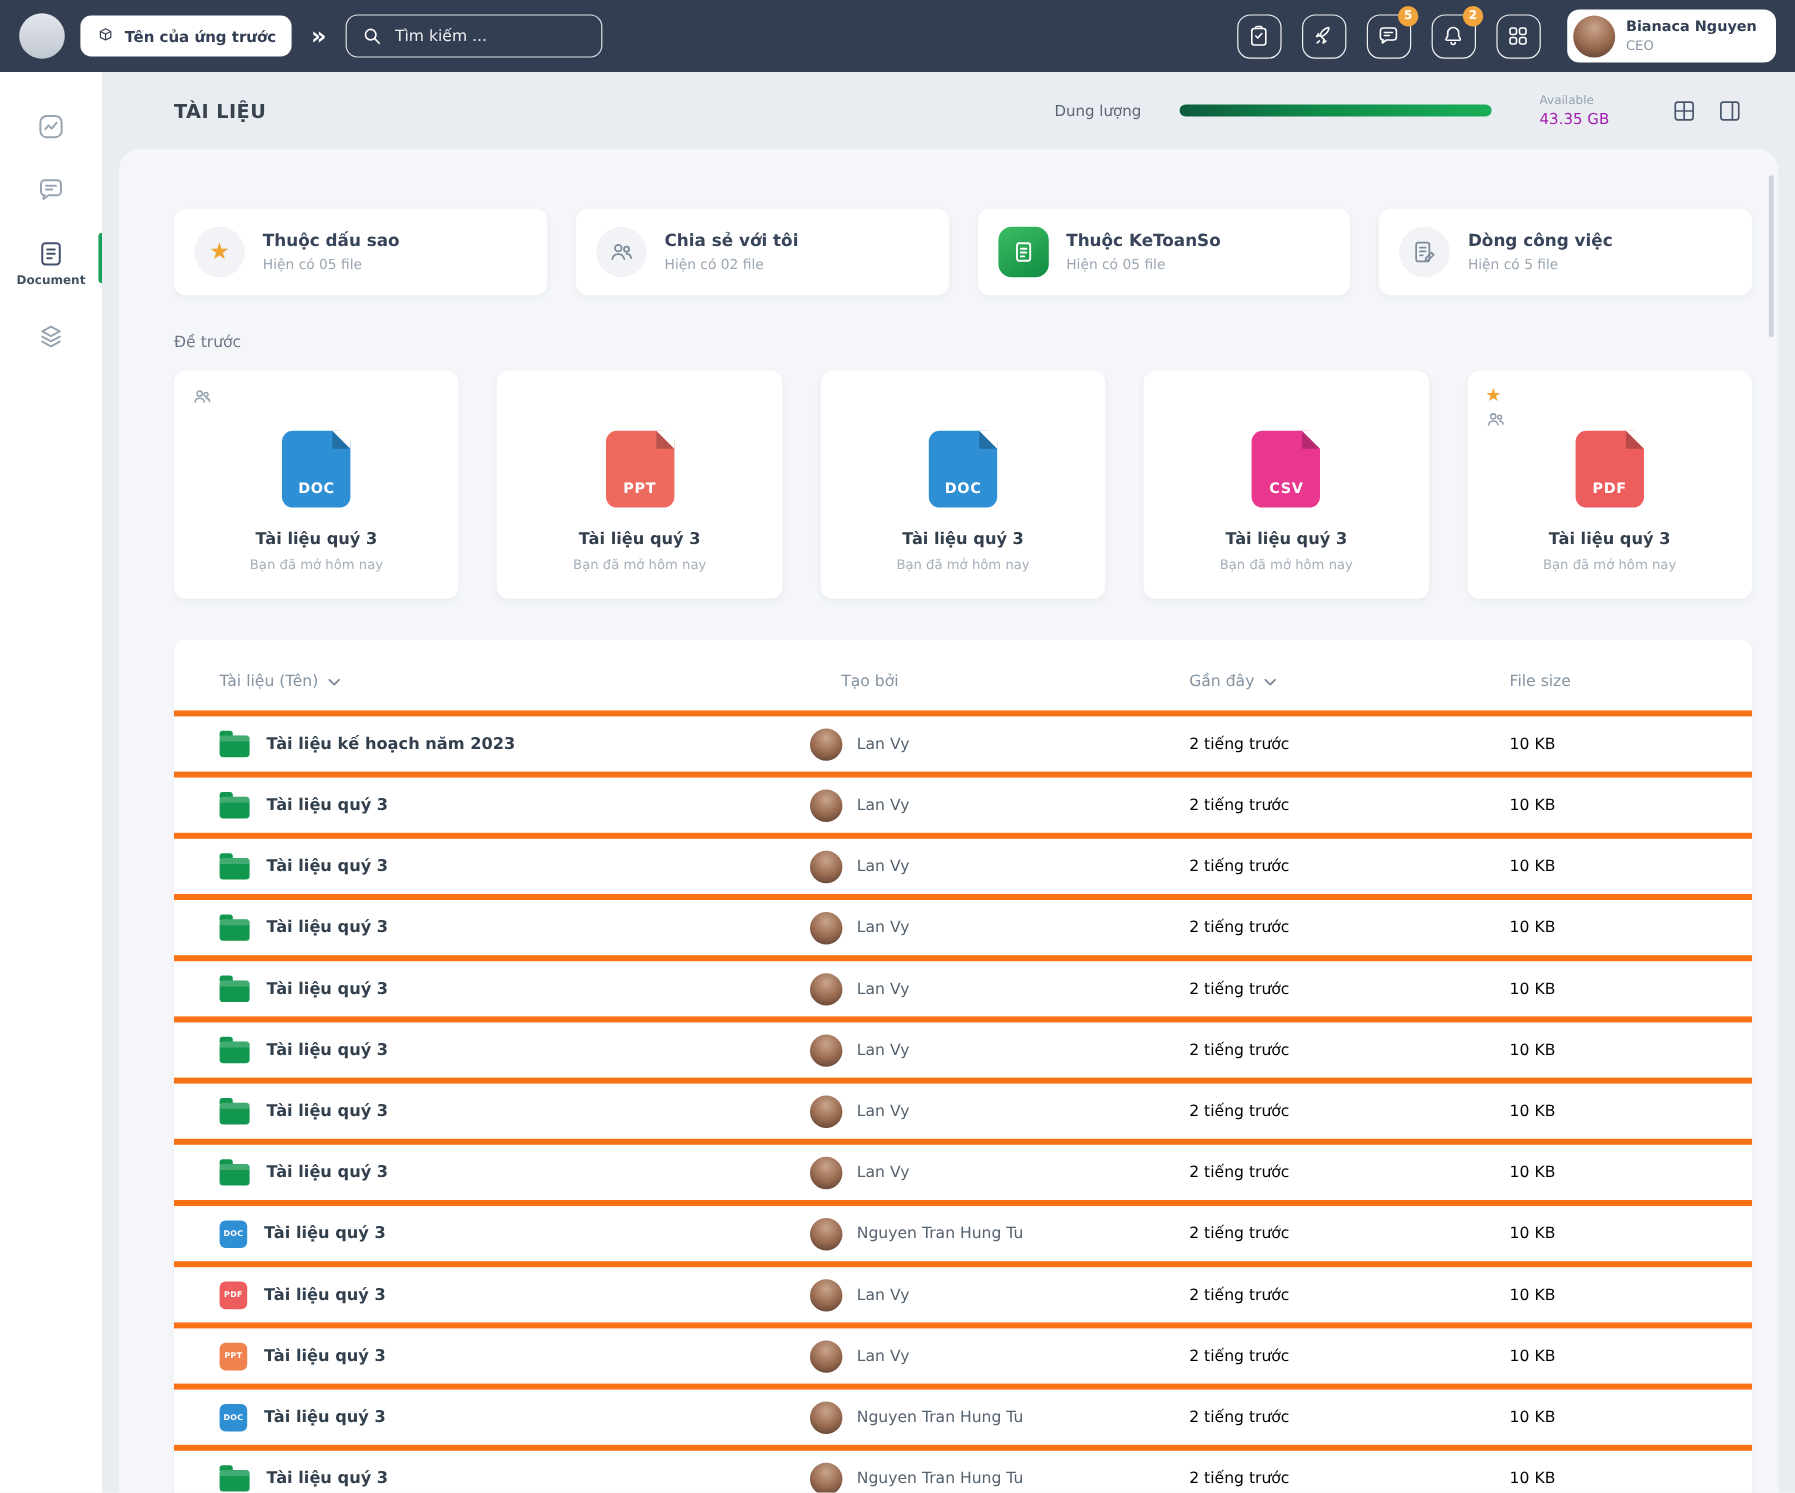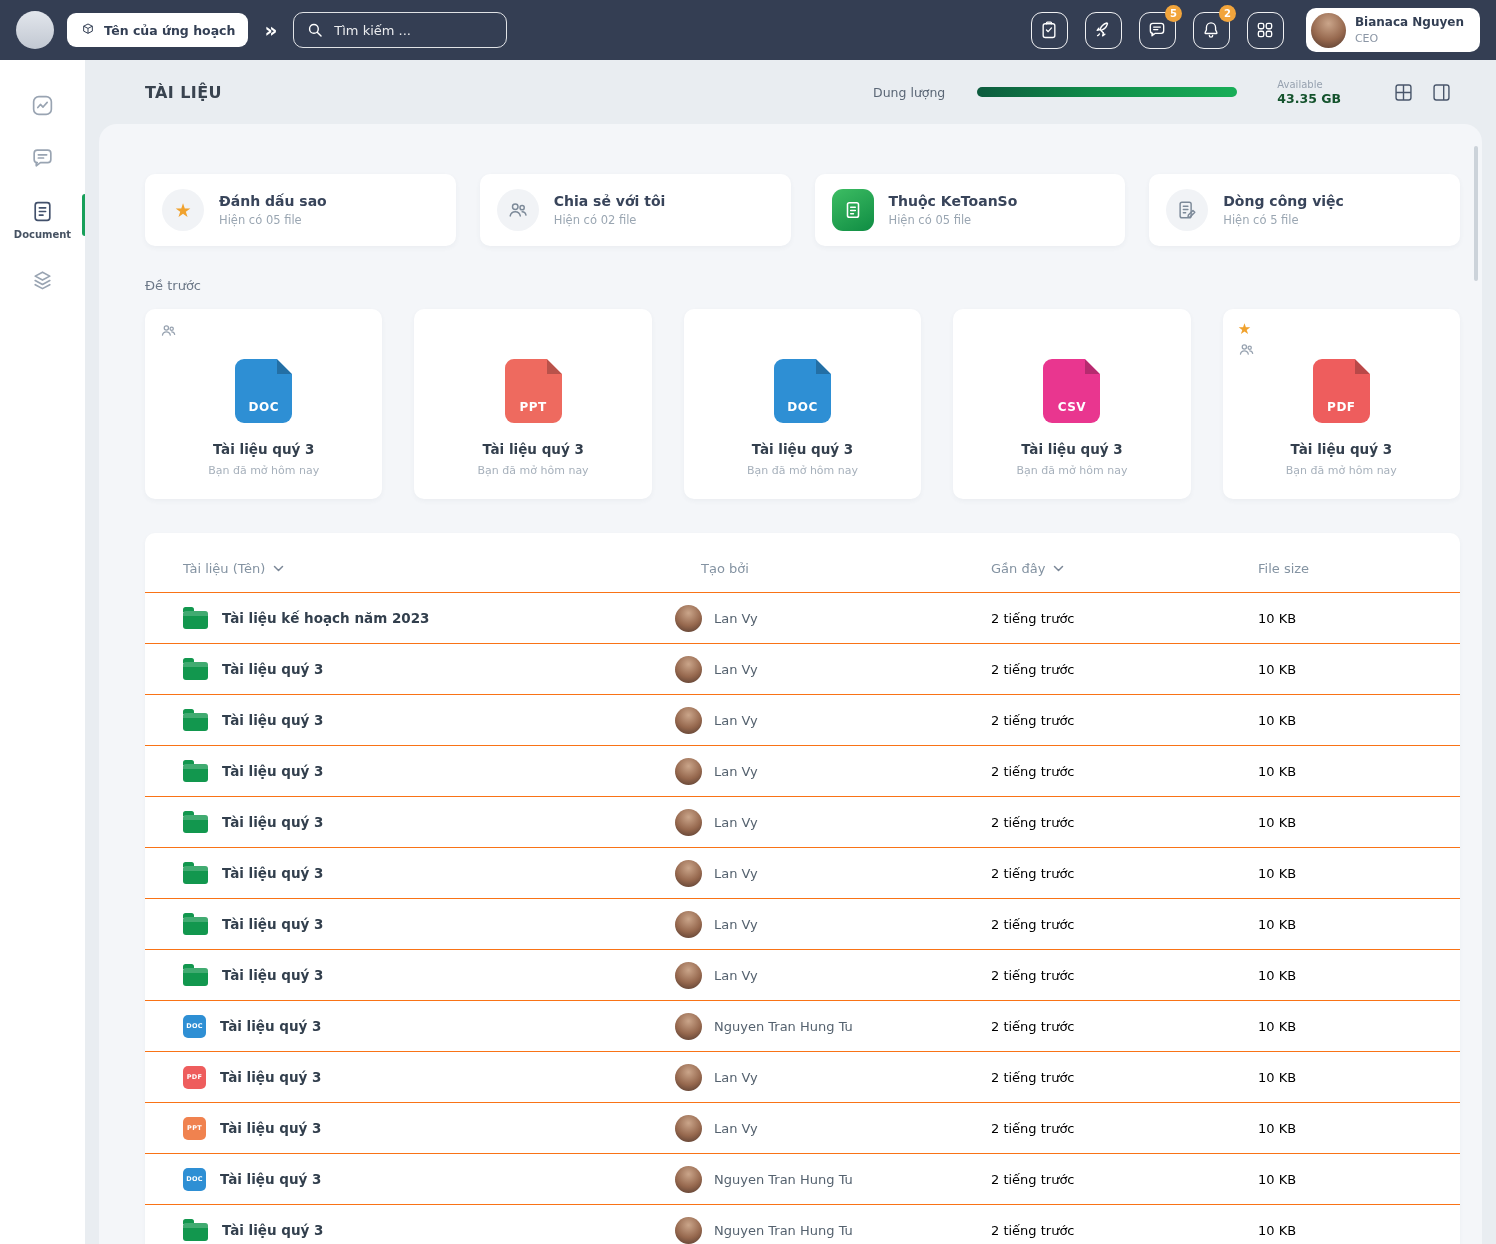--- a/index.html
+++ b/index.html
@@ -37,21 +37,21 @@
 
   
   .main{flex:1;display:flex;flex-direction:column;min-width:0;position:relative;}
   .main-header{height:64px;display:flex;align-items:center;padding:0 44px 0 60px;}
   .page-title{font-size:16px;font-weight:bold;letter-spacing:.4px;color:#39434f;margin-right:auto;}
   .storage-group{display:flex;align-items:center;gap:32px;}
   .storage-label{font-size:12.5px;color:#5a6675;}
   .storage-bar{width:260px;height:10px;border-radius:5px;background:linear-gradient(90deg,#0d5b3e 0%,#0f8c49 45%,#19ae58 100%);}
   .avail{display:flex;flex-direction:column;align-items:flex-start;margin-left:8px;}
   .avail-label{font-size:10px;color:#97a2b0;}
-  .avail-value{font-size:12.5px;font-weight:bold;color:#14532d;margin-top:1px;}
+  .avail-value{font-size:12.5px;font-weight:normal;color:#a21caf;margin-top:1px;}
   .view-btns{display:flex;gap:17px;margin-left:20px;}
   .view-btn{cursor:pointer;color:#49566b;display:flex;}
   .view-btn svg{width:21px;height:21px;}
 
   .panel{flex:1;margin:0 14px;background:#f4f6f9;border-radius:18px 18px 0 0;padding:50px 22px 0 46px;position:relative;overflow:hidden;}
 
   
   .stat-row{display:flex;gap:24px;}
   .stat-card{flex:1;background:#fff;height:72px;border-radius:10px;display:flex;align-items:center;gap:15px;padding:0 17px;box-shadow:0 2px 5px rgba(50,70,100,.05);cursor:pointer;}
   .stat-ico{width:42px;height:42px;border-radius:50%;background:#f1f3f6;display:flex;align-items:center;justify-content:center;color:#7d8a99;flex:none;}
@@ -74,21 +74,21 @@
   .ficon-fold{position:absolute;top:0;right:0;width:0;height:0;border-bottom:15px solid rgba(0,0,0,.22);border-right:15px solid transparent;}
   .ficon-label{position:absolute;bottom:9px;left:0;right:0;color:#fff;font-size:12px;font-weight:bold;letter-spacing:.5px;}
   .sug-title{font-size:13.5px;font-weight:bold;color:#333f4d;margin-top:18px;}
   .sug-sub{font-size:11px;color:#a6b0bb;margin-top:7px;}
 
   
   .table-card{background:#fff;border-radius:10px;margin-top:34px;padding-top:16px;box-shadow:0 2px 5px rgba(50,70,100,.04);}
   .thead{display:grid;grid-template-columns:492px 316px 267px 1fr;padding:12px 0 16px 38px;color:#8493a2;font-size:13px;align-items:center;}
   .th{display:flex;align-items:center;gap:8px;}
   .th-creator{padding-left:26px;}
-  .trow{display:grid;grid-template-columns:492px 316px 267px 1fr;align-items:center;height:51px;border-top:1px solid #f97316;padding-left:38px;cursor:pointer;}
+  .trow{display:grid;grid-template-columns:492px 316px 267px 1fr;align-items:center;height:51px;border-top:5px solid #f97316;padding-left:38px;cursor:pointer;}
   .cell-name{display:flex;align-items:center;gap:14px;font-size:13.5px;font-weight:bold;color:#323f4d;}
   .folder{width:25px;height:18px;background:#12974e;border-radius:3px;position:relative;margin-top:3px;flex:none;}
   .folder::before{content:'';position:absolute;top:-4px;left:0;width:11px;height:5px;background:#12974e;border-radius:2.5px 2.5px 0 0;}
   .folder::after{content:'';position:absolute;top:0;left:0;right:0;height:5px;background:rgba(255,255,255,.2);border-radius:3px 3px 0 0;}
   .chip{width:23px;height:23px;border-radius:5px;display:flex;align-items:center;justify-content:center;color:#fff;font-size:6.5px;font-weight:bold;letter-spacing:.3px;flex:none;}
   .cell-creator{display:flex;align-items:center;gap:12px;font-size:13px;color:#55626f;}
   .avatar{width:27px;height:27px;border-radius:50%;background:radial-gradient(circle at 50% 30%,#caa58a 0%,#96684e 55%,#4e362c 100%);flex:none;}
   .cell-recent,.cell-size{font-size:13px;color:#000000;}
 
   
@@ -98,21 +98,21 @@
 <body>
 
 <header class="topbar">
   <div class="logo-circle"></div>
 
   <div class="app-chip">
     <svg viewBox="0 0 24 24" fill="none" stroke="#333f54" stroke-width="1.5" stroke-linejoin="round">
         <path d="M12 3 5.5 6.3v7.4L12 17l6.5-3.3V6.3z"></path>
         <path d="M5.5 6.3 12 9.6l6.5-3.3M12 9.6V17"></path>
       </svg>
-    <span>Tên của ứng hoạch</span>
+    <span>Tên của ứng trước</span>
   </div>
 
   <span class="dbl-chev">»</span>
 
   <div class="searchbox">
     <svg viewBox="0 0 24 24" fill="none" stroke="#fff" stroke-width="1.8" stroke-linecap="round">
         <circle cx="10" cy="10" r="5.5"></circle>
         <path d="M14.5 14.5 19 19"></path>
       </svg>
     <input type="text" placeholder="Tìm kiếm ..." style="">
@@ -227,21 +227,21 @@
     <div class="panel">
 
       <div class="stat-row">
 
           <div class="stat-card">
             <span class="stat-ico">
               <span class="star-glyph">★</span>
             </span>
 
             <span>
-              <div class="stat-title">Đánh dấu sao</div>
+              <div class="stat-title">Thuộc dấu sao</div>
               <div class="stat-sub">Hiện có 05 file</div>
             </span>
           </div>
 
           <div class="stat-card">
 
             <span class="stat-ico">
               <svg viewBox="0 0 24 24" fill="none" stroke="currentColor" stroke-width="1.6" stroke-linecap="round" stroke-linejoin="round">
                 <circle cx="9" cy="8.5" r="3"></circle>
                 <path d="M3.5 18.5c.6-3 2.8-4.5 5.5-4.5s4.9 1.5 5.5 4.5"></path>

